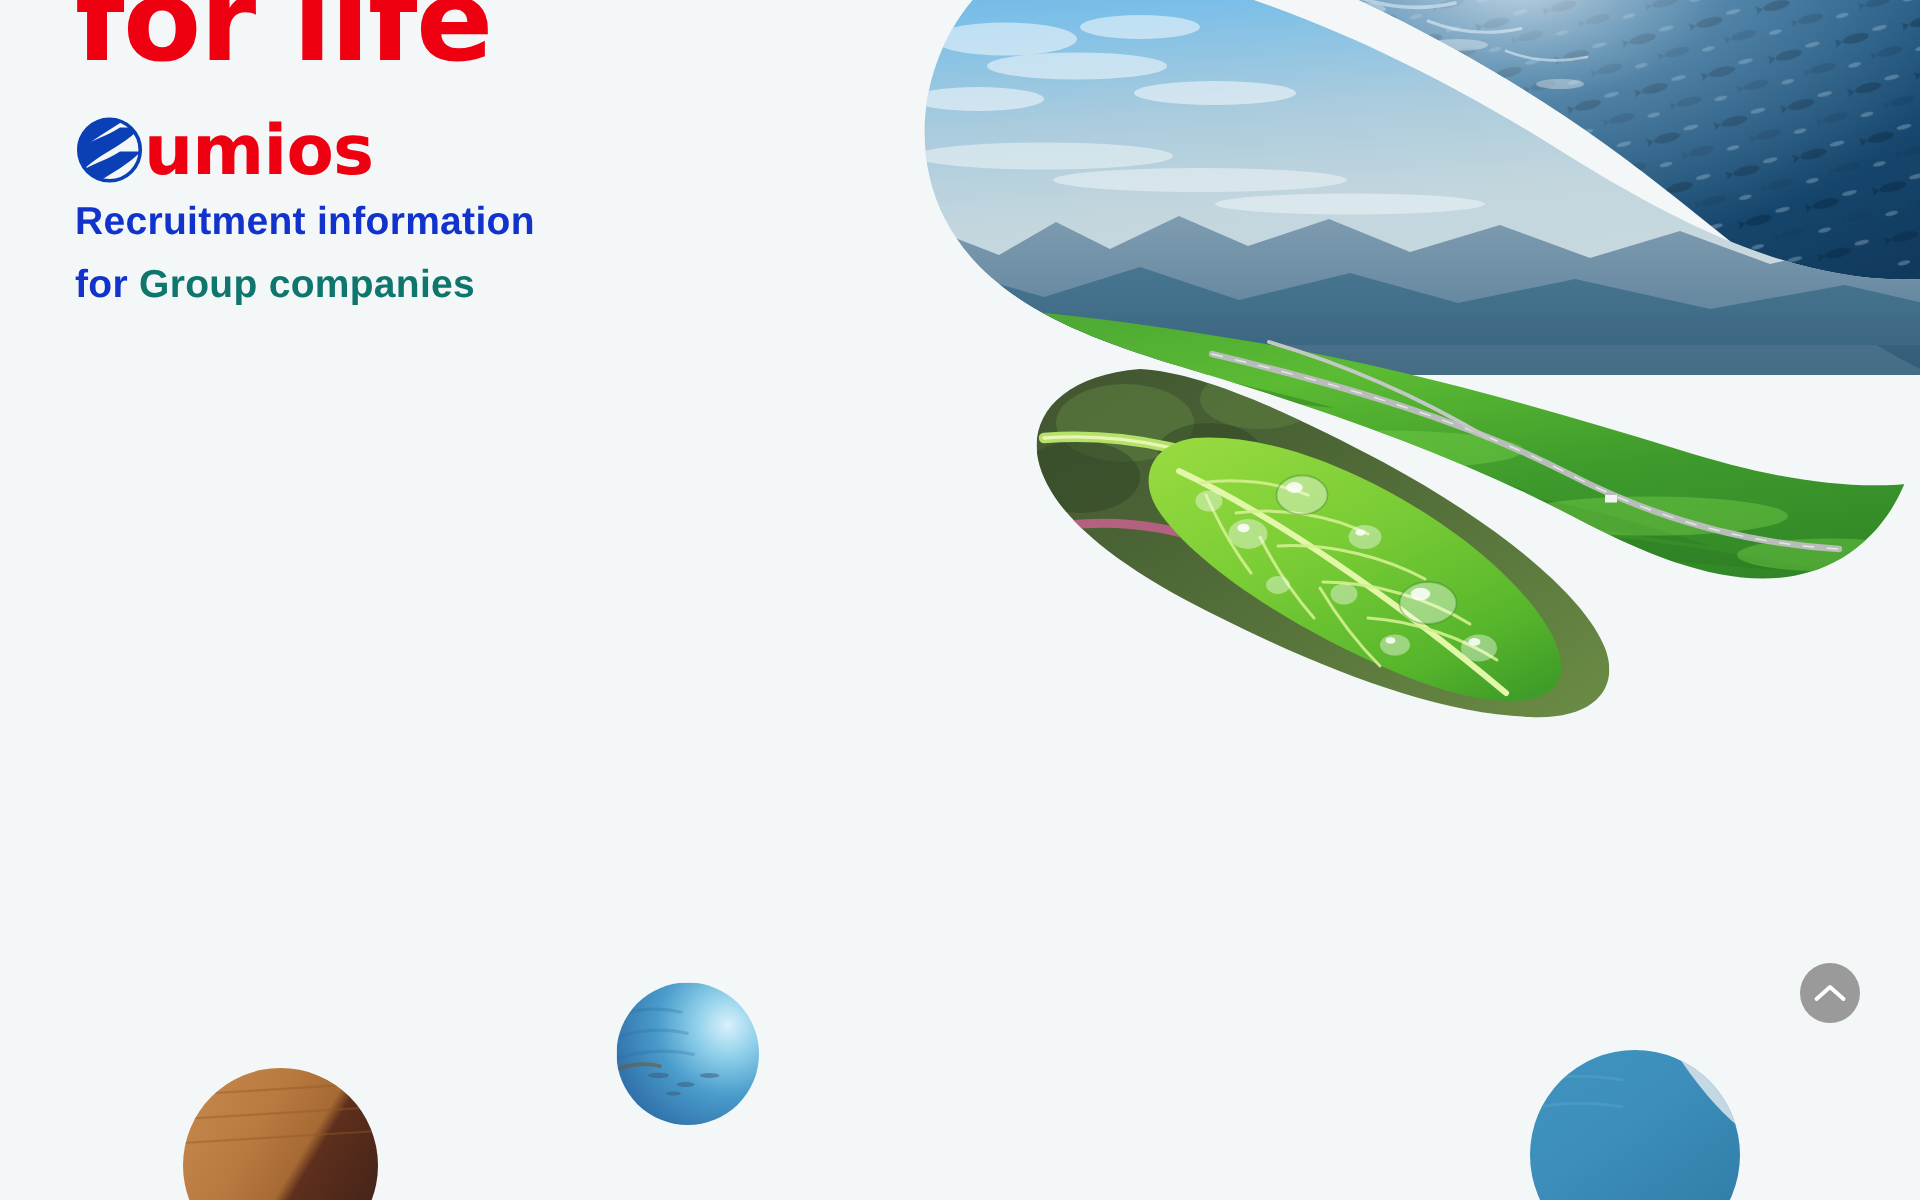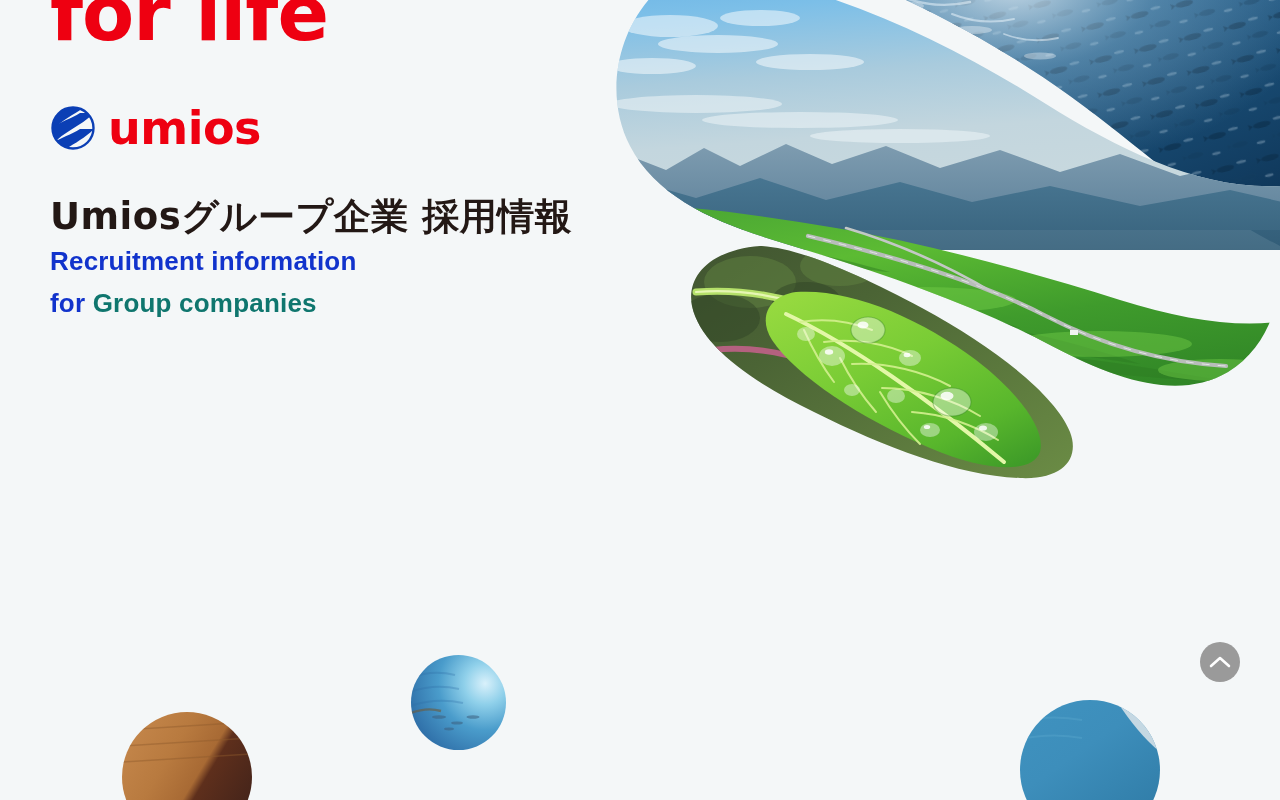--- a/index.html
+++ b/index.html
@@ -53,22 +53,22 @@
     color: #ee0011;
     letter-spacing: -1px;
     margin-top: -24px;
     height: 66px;
     overflow: hidden;
   }
 
   .logo-lockup {
     display: flex;
     align-items: center;
-    gap: 12px;
-    margin-top: 60px;
+    gap: 0;
+    margin-top: 32px;
     height: 52px;
   }
   .logo-mark { width: 46px; height: 46px; flex: none; display: block; }
   .logo-word {
     font-family: "DejaVu Sans", sans-serif;
     font-weight: 700;
     font-size: 46px;
     line-height: 1;
     color: #ee0011;
     letter-spacing: -0.5px;
@@ -381,21 +381,20 @@
         <g clip-path="url(#globeClip)" fill="#0b3fb5">
           <path d="M-8 18 C 2 4, 18 2, 30 -6 L 44 -6 C 30 8, 14 12, 2 26 Z"></path>
           <path d="M-8 32 C 2 18, 18 16, 30 8 L 44 8 C 30 22, 14 26, 2 40 Z"></path>
           <path d="M-8 48 C 2 34, 18 32, 30 24 L 44 24 C 30 38, 14 42, 2 56 Z"></path>
         </g>
         <circle cx="23" cy="23" r="20.5" fill="none" stroke="#0b3fb5" stroke-width="2.4"></circle>
       </svg>
       <span class="logo-word">umios</span>
     </div>
 
-    <h1 class="jp-title">Umiosグループ企業 採用情報</h1>
 
     <p class="en-sub">
       <span>Recruitment information</span><br>
       <span>for </span><span class="accent">Group companies</span>
     </p>
   </div>
 
   <div class="thumb" id="thumb-sand">
     <svg class="thumb-inner" viewBox="0 0 130 130" aria-hidden="true">
       <defs>

